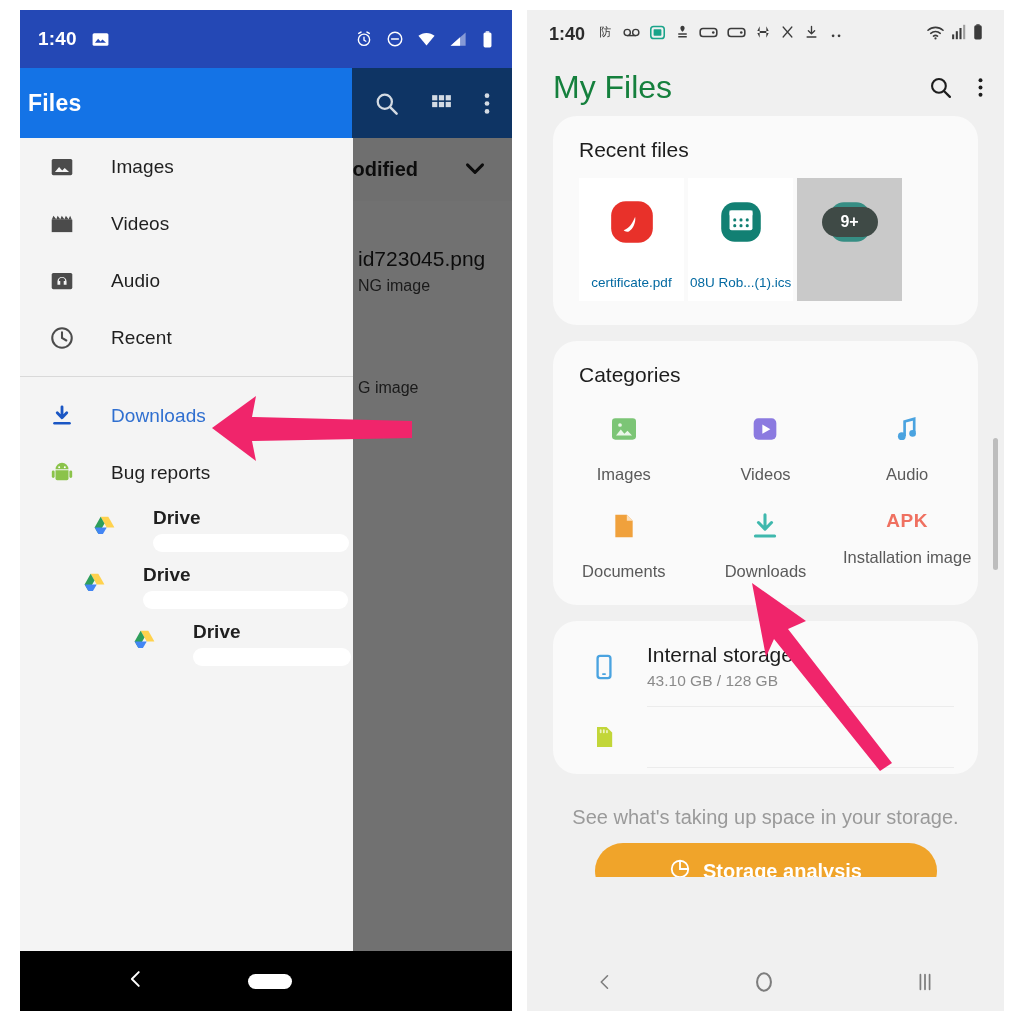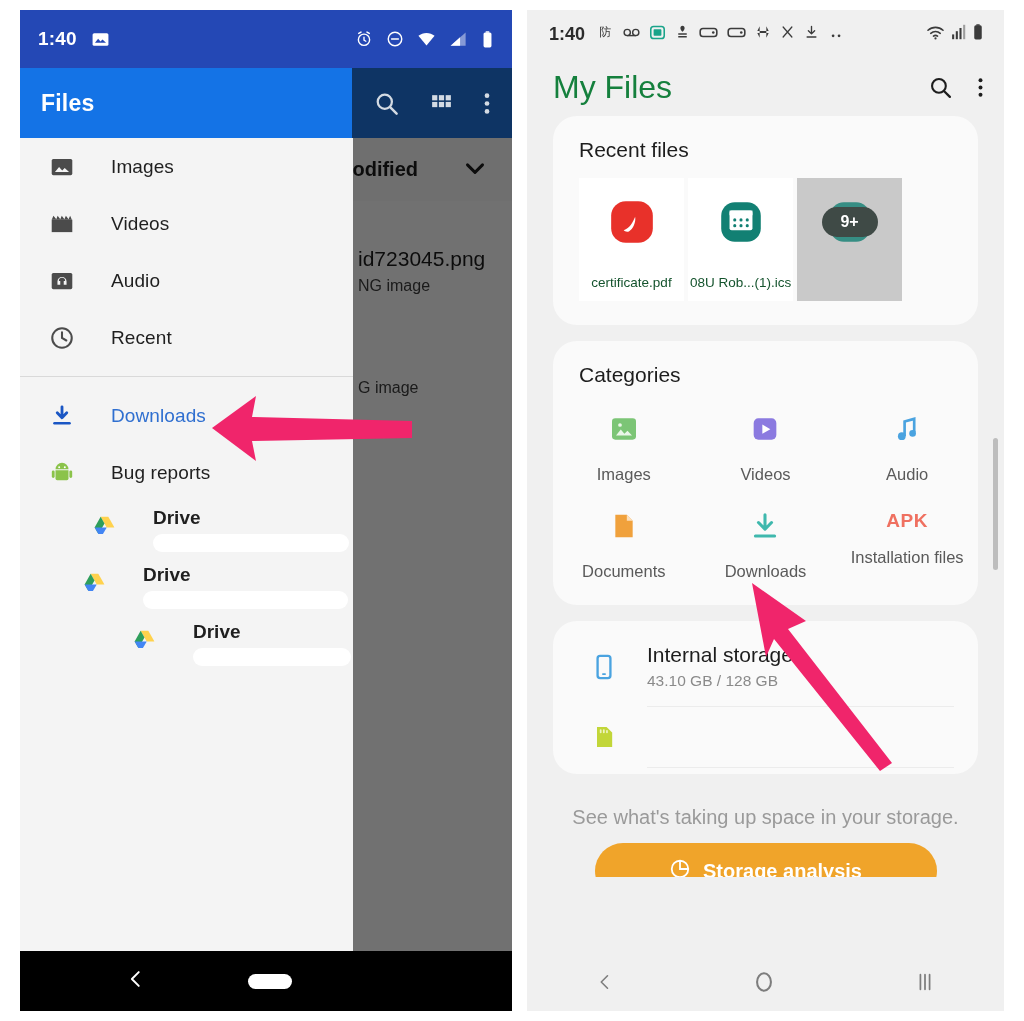--- a/index.html
+++ b/index.html
@@ -22,21 +22,21 @@
   }
   .sb-time { font-size:19px; font-weight:700; letter-spacing:.2px; }
   .sb-left-icons { display:flex; align-items:center; gap:8px; margin-left:14px; }
   .sb-right-icons { margin-left:auto; display:flex; align-items:center; gap:13px; }
   .sb-ico { display:inline-flex; align-items:center; justify-content:center; }
 
   .appbar-l {
     position:relative; height:70px; background:#1473e6; display:flex; align-items:center;
   }
   .appbar-l .title {
-    color:#fff; font-size:23px; font-weight:700; padding-left:21px; letter-spacing:.2px;
+    color:#fff; font-size:23px; font-weight:700; padding-left:8px; letter-spacing:.2px;
   }
   .appbar-actions {
     position:absolute; right:0; top:0; height:70px; width:160px;
     background:#0e3464; display:flex; align-items:center; justify-content:space-around;
     padding:0 6px;
   }
   .appbar-actions .act { opacity:.82; display:flex; align-items:center; justify-content:center; }
 
   
   .bg-content {
@@ -106,21 +106,21 @@
 
   .card {
     background:#fafafa; border-radius:24px; margin:0 26px 16px 26px;
     padding:18px 0 0 0; position:relative;
   }
   .card-title { font-size:21px; color:#1d1d1d; padding:4px 0 16px 26px; }
 
   .recent-strip { display:flex; padding:0 0 20px 26px; gap:4px; }
   .recent-tile { width:105px; background:#fff; }
   .recent-thumb { height:88px; display:flex; align-items:center; justify-content:center; background:#fff; }
-  .recent-name { font-size:13.5px; color:#14532d; text-align:center; padding:9px 2px 11px 2px; white-space:nowrap; overflow:hidden; }
+  .recent-name { font-size:13.5px; color:#0369a1; text-align:center; padding:9px 2px 11px 2px; white-space:nowrap; overflow:hidden; }
   .recent-tile.more { background:#c9c9c9; width:105px; }
   .recent-tile.more .recent-thumb { background:#c9c9c9; position:relative; }
   .recent-tile.more .recent-name { background:#c9c9c9; color:#c9c9c9; }
   .badge9 {
     position:absolute; width:56px; height:30px; border-radius:16px;
     background:#3f4a46; color:#fff; font-size:16px; font-weight:700;
     display:flex; align-items:center; justify-content:center;
   }
 
   .cat-grid { display:grid; grid-template-columns:repeat(3,1fr); padding:10px 0 24px 0; row-gap:26px; }
@@ -590,21 +590,21 @@
               <svg width="32" height="32" viewBox="0 0 24 24">
                   <path d="M12 3.5v10M7.1 9.4l4.9 5 4.9-5" fill="none" stroke="#3fb8ad" stroke-width="2.3" stroke-linecap="round" stroke-linejoin="round"></path>
                   <path d="M4.8 19.5h14.4" stroke="#3fb8ad" stroke-width="2.3" stroke-linecap="round"></path>
                 </svg>
             </span>
             <span class="cat-label">Downloads</span>
           </div>
 
           <div class="cat-cell">
             <span style="font-size:19px;font-weight:700;color:#ef7060;letter-spacing:.5px;">APK</span>
-            <span class="cat-label">Installation files</span>
+            <span class="cat-label">Installation image</span>
           </div>
         </div>
       </div>
 
       <div class="store-card">
         <div class="store-row">
           <span class="store-ico">
             <svg width="28" height="28" viewBox="0 0 24 24">
                 <rect x="6.5" y="2.5" width="11" height="19" rx="2.2" fill="none" stroke="#4aa3e0" stroke-width="2"></rect>
                 <rect x="10.3" y="17.3" width="3.4" height="1.6" rx=".8" fill="#4aa3e0"></rect>

